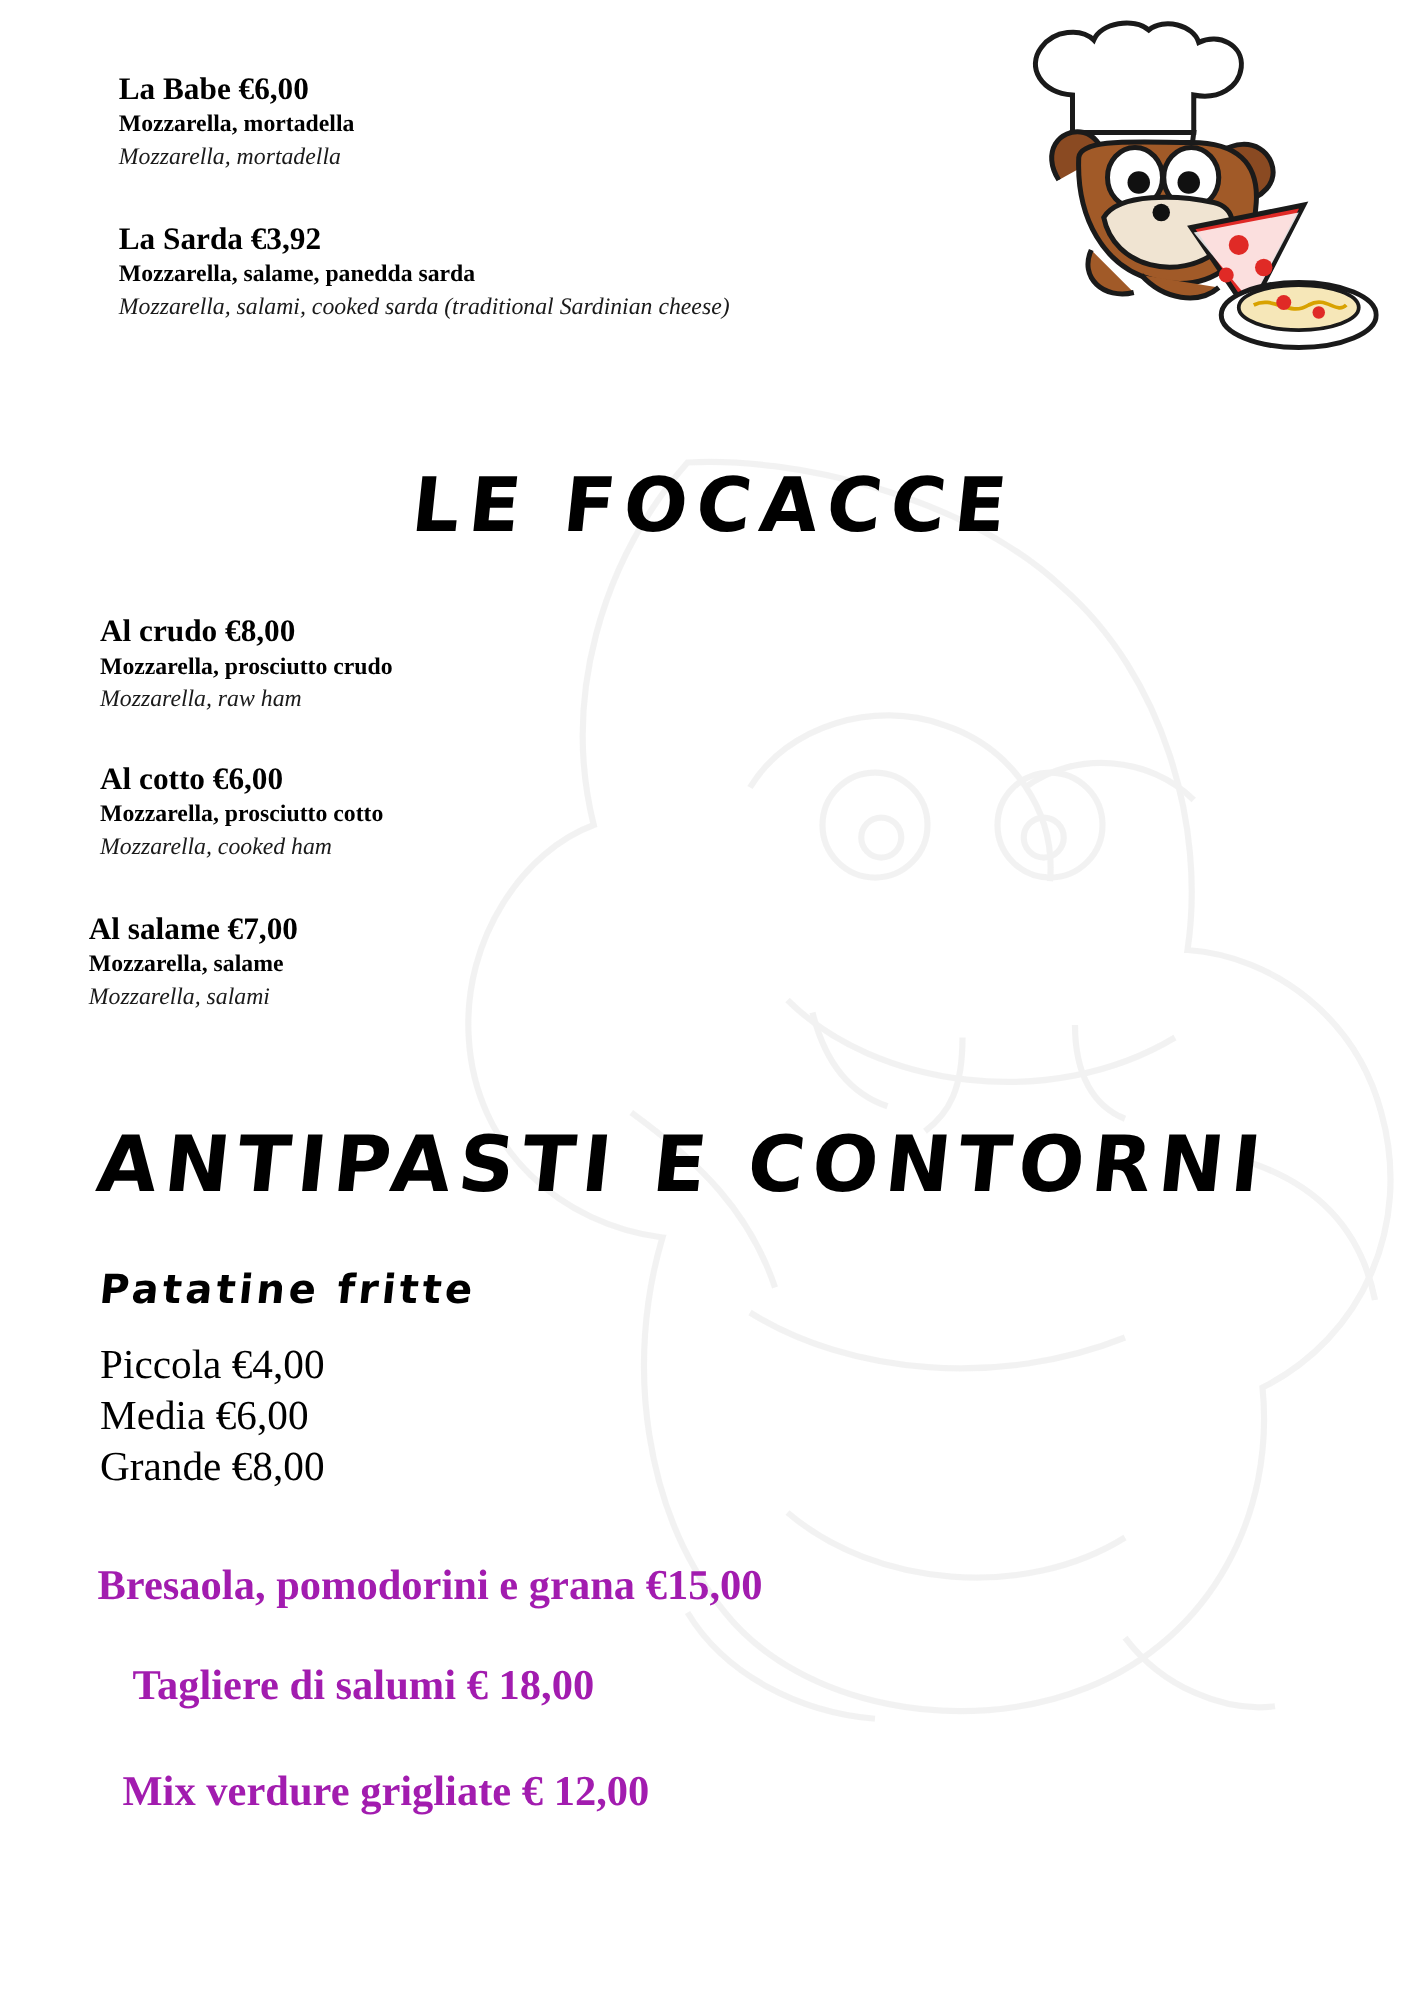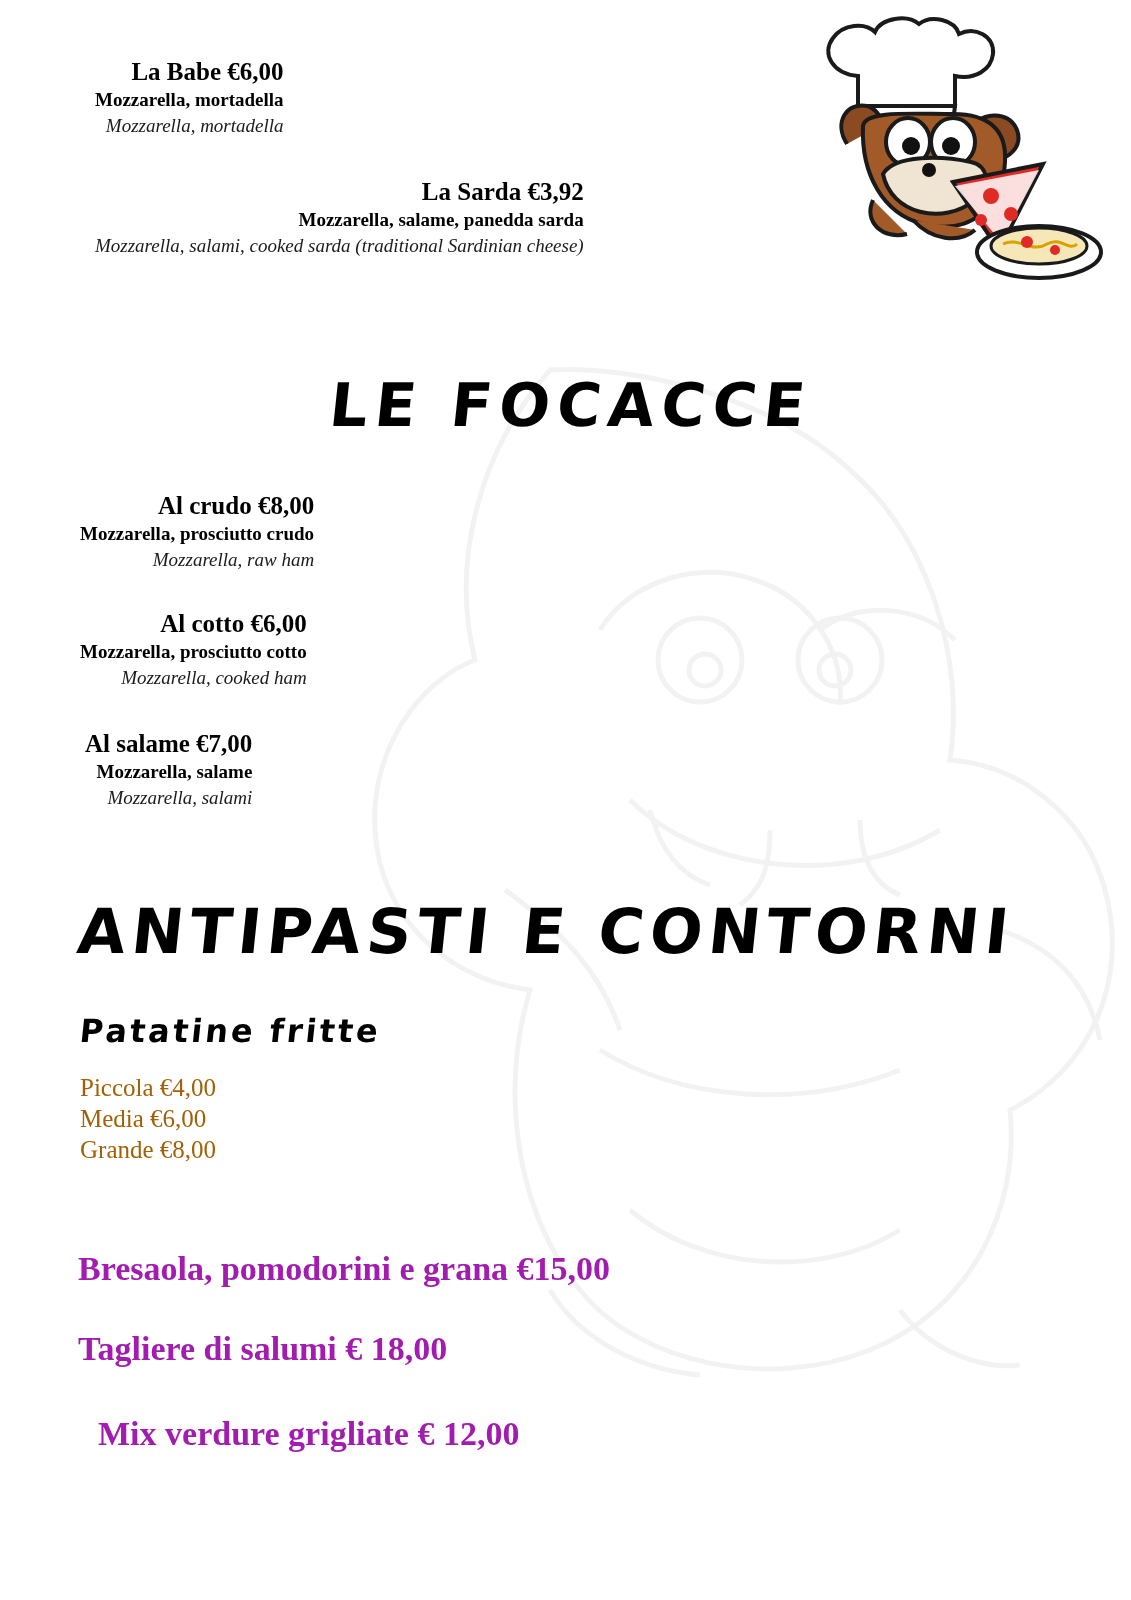--- a/index.html
+++ b/index.html
@@ -41,21 +41,20 @@
     right: 28px;
     top: 14px;
     width: 300px;
     height: 280px;
     z-index: 3;
   }
 
   
   .item {
     position: absolute;
-    text-align: right;
   }
   .item .name {
     font-family: "Liberation Serif", serif;
     font-weight: bold;
     font-size: 25px;
     line-height: 1.12;
     color: #000;
     white-space: nowrap;
   }
   .item .desc-it {
@@ -109,38 +108,38 @@
   }
 
   
   .pricelist {
     position: absolute;
     left: 80px;
     top: 1072px;
   }
   .pricelist div {
     font-family: "Liberation Serif", serif;
-    font-size: 25px;
+    font-size: 33px;
     line-height: 1.24;
-    color: #a16207;
+    color: #000000;
     white-space: nowrap;
   }
 
   
   .bigline {
     position: absolute;
     left: 78px;
     font-family: "Liberation Serif", serif;
     font-weight: bold;
     font-size: 34px;
     color: #a21caf;
     white-space: nowrap;
   }
   .bigline-1 { top: 1250px; }
-  .bigline-2 { top: 1330px; }
+  .bigline-2 { top: 1330px; margin-left: 28px; }
   .bigline-3 { top: 1415px; margin-left: 20px; }
 </style>
 </head>
 <body>
 
 <svg class="watermark" viewBox="0 0 830 1070" aria-hidden="true">
   <g fill="none" stroke="#e9e9e9" stroke-width="5">
     <path d="M250 40 C180 120 150 230 175 330 C120 350 70 420 75 500 C80 590 150 650 230 660 C200 760 215 880 280 960 C340 1035 470 1060 570 1020 C670 980 720 880 710 780 C790 740 830 650 805 560 C785 485 720 435 650 430 C665 330 630 210 550 140 C470 65 330 35 250 40 Z"></path>
     <path d="M300 300 C330 250 400 230 455 250 C510 268 545 320 540 375"></path>
     <path d="M520 300 C560 270 620 275 655 310"></path>
@@ -215,21 +214,21 @@
     <div class="desc-it">Mozzarella, prosciutto crudo</div>
     <div class="desc-en">Mozzarella, raw ham</div>
   </div>
 
   <div class="item" style="left:80px; top:610px;">
     <div class="name">Al cotto €6,00</div>
     <div class="desc-it">Mozzarella, prosciutto cotto</div>
     <div class="desc-en">Mozzarella, cooked ham</div>
   </div>
 
-  <div class="item" style="left:85px; top:730px;">
+  <div class="item" style="left:71px; top:730px;">
     <div class="name">Al salame €7,00</div>
     <div class="desc-it">Mozzarella, salame</div>
     <div class="desc-en">Mozzarella, salami</div>
   </div>
 
   <div class="brush heading-antipasti">ANTIPASTI E CONTORNI</div>
   <div class="brush subheading-patatine">Patatine fritte</div>
 
   <div class="pricelist">
     <div>Piccola €4,00</div>

